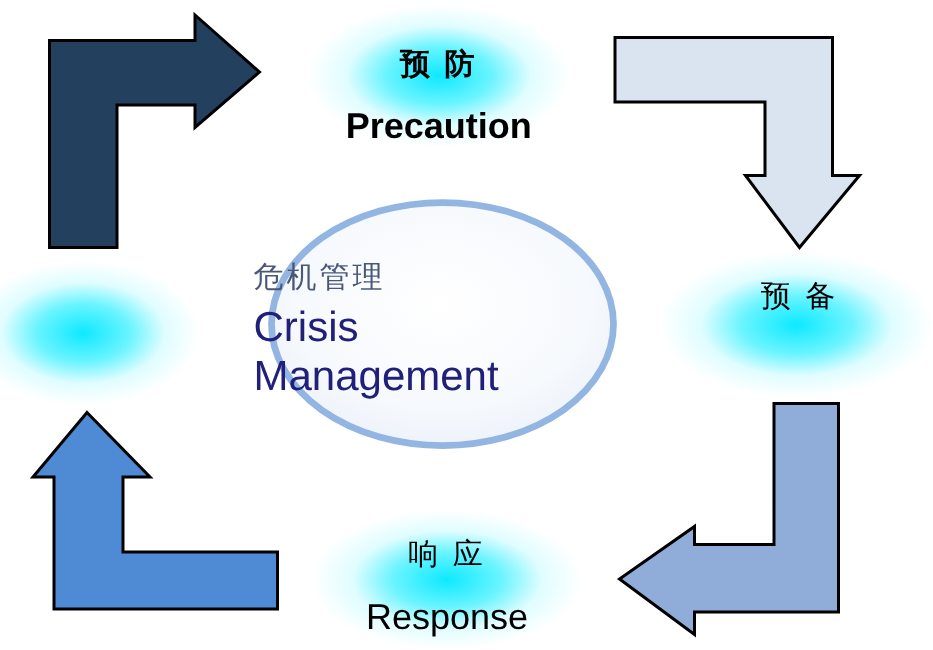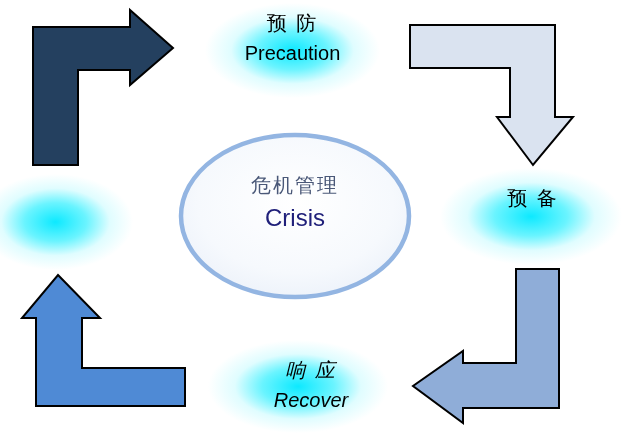--- a/index.html
+++ b/index.html
@@ -19,31 +19,31 @@
       rgba(185,250,255,0.45) 70%,
       rgba(255,255,255,0) 100%);
   }
   #glow-precaution{left:205px;top:3px;width:175px;height:95px;}
   #glow-preparedness{left:440px;top:168px;width:182px;height:97px;}
   #glow-response{left:208px;top:340px;width:180px;height:93px;}
   #glow-recover{left:-22px;top:174px;width:155px;height:96px;}
 
   .stage{position:absolute;text-align:center;color:#000000;}
   .stage .zh{font-size:20px;letter-spacing:2px;line-height:22px;}
-  .stage .en{font-size:20px;line-height:22px;margin-top:8px;}
-  #stage-precaution{left:205px;top:12px;width:175px;}
+  .stage .en{font-size:24px;line-height:22px;margin-top:20px;}
+  #stage-precaution{left:205px;top:32px;width:175px;font-weight:bold;}
   #stage-preparedness{left:443px;top:187px;width:180px;}
-  #stage-response{left:221px;top:359px;width:180px;font-style:italic;}
+  #stage-response{left:208px;top:359px;width:180px;}
   #stage-recover{left:0px;top:194px;width:112px;}
 
   #center-text{
-    position:absolute;left:185px;top:172px;width:220px;text-align:center;
+    position:absolute;left:169px;top:172px;width:220px;text-align:left;
   }
   #center-text .center-zh{font-size:20px;letter-spacing:2px;line-height:26px;color:#4A5878;}
-  #center-text .center-en{font-size:24px;line-height:26px;margin-top:7px;color:#20207A;}
+  #center-text .center-en{font-size:28px;line-height:26px;margin-top:7px;color:#20207A;}
 </style>
 </head>
 <body>
 
 <div id="canvas">
 
   <div class="glow" id="glow-precaution"></div>
   <div class="glow" id="glow-preparedness"></div>
   <div class="glow" id="glow-response"></div>
   <div class="glow" id="glow-recover"></div>
@@ -64,32 +64,33 @@
     <polygon points="516,269 559,269 559,408 463,408 463,423 413,386 463,351 463,363 516,363" stroke="#000000" stroke-width="2" stroke-linejoin="miter" fill="#8FADD8"></polygon>
 
     <polygon points="58,275 100,318 82,318 82,368 185,368 185,406 36,406 36,318 22,318" stroke="#000000" stroke-width="2" stroke-linejoin="miter" fill="#4F8AD5"></polygon>
 
     <ellipse cx="295" cy="216" rx="114" ry="81" fill="url(#ellipseGrad)" stroke-width="4.5" stroke="#93B5E2"></ellipse>
   </svg>
 
   <div id="center-text">
     <div class="center-zh">危机管理</div>
     <div class="center-en">Crisis</div>
+    <div class="center-en">Management</div>
   </div>
 
   <div class="stage" id="stage-precaution">
     <div class="zh">预 防</div>
     <div class="en">Precaution</div>
   </div>
 
   <div class="stage" id="stage-preparedness">
     <div class="zh">预 备</div>
   </div>
 
   <div class="stage" id="stage-response">
     <div class="zh">响 应</div>
-    <div class="en">Recover</div>
+    <div class="en">Response</div>
   </div>
 
   <div class="stage" id="stage-recover">
   </div>
 
 </div>
 
 </body></html>

